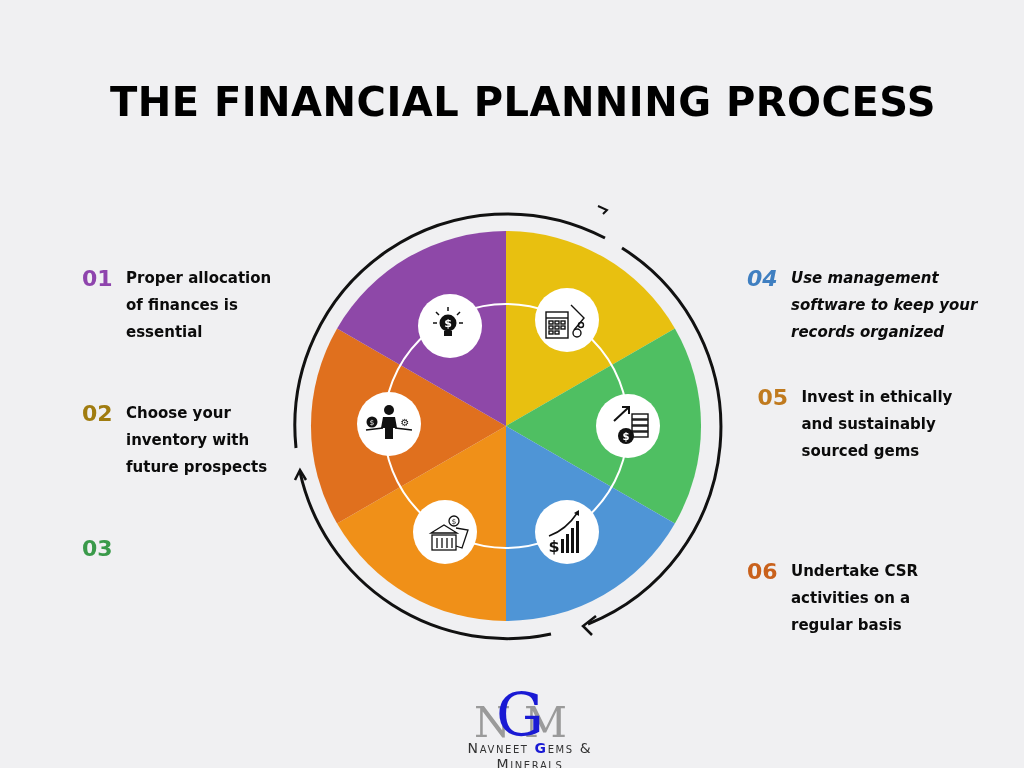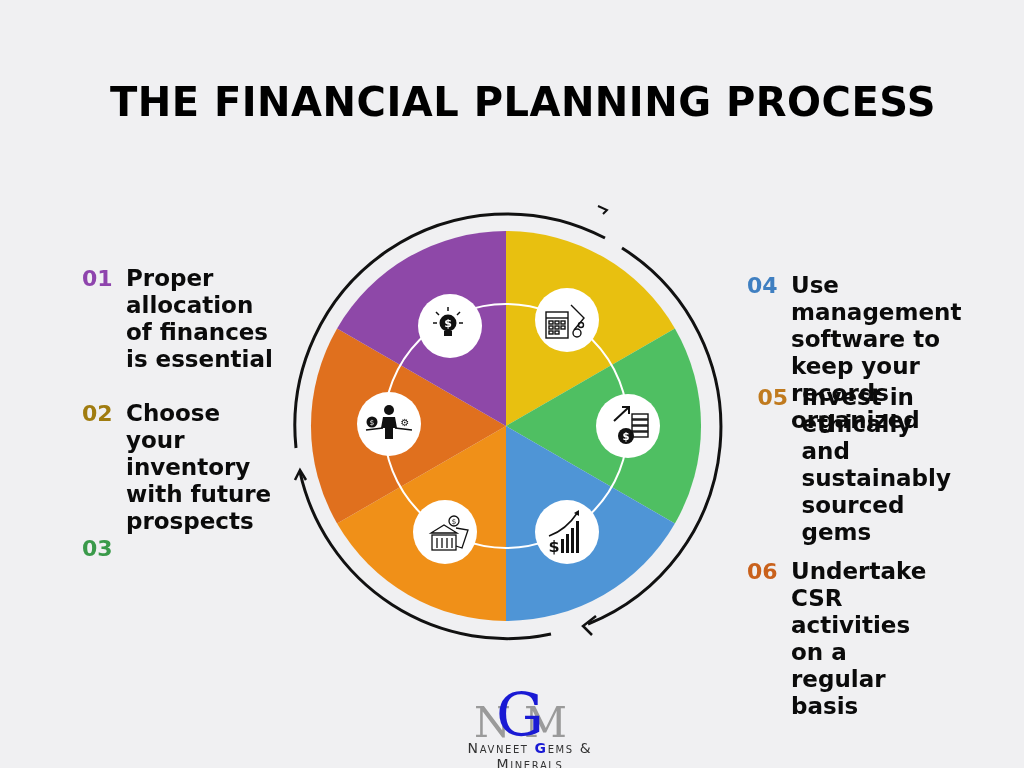--- a/index.html
+++ b/index.html
@@ -1,20 +1,20 @@
 <!DOCTYPE html>
 <html><head>
 <meta charset="utf-8">
 <style>
   html,body{margin:0;padding:0;}
   body{width:1024px;height:768px;background:#f0f0f2;position:relative;overflow:hidden;font-family:"DejaVu Sans","Liberation Sans",sans-serif;}
   .title{position:absolute;left:11px;top:76px;width:1024px;text-align:center;font-weight:bold;font-size:40px;line-height:52px;color:#000;letter-spacing:0.5px;font-family:"DejaVu Sans",sans-serif;}
   .step{position:absolute;display:flex;align-items:flex-start;}
   .step .num{font-weight:bold;font-size:22px;line-height:27px;width:44px;font-family:"DejaVu Sans",sans-serif;}
-  .step .txt{font-weight:bold;font-size:23px;line-height:27px;color:#0b0b0b;font-family:"DejaVu Sans",sans-serif;}
+  .step .txt{font-weight:bold;font-size:15px;line-height:27px;color:#0b0b0b;font-family:"DejaVu Sans",sans-serif;}
   #diagram{position:absolute;left:0;top:0;}
   .logo{position:absolute;left:440px;top:684px;width:180px;text-align:center;}
   .logo-mark{position:relative;height:56px;}
   .logo-n{position:absolute;left:34px;top:14px;font-family:"DejaVu Serif",serif;font-size:42px;color:#9a9a9a;}
   .logo-m{position:absolute;left:84px;top:14px;font-family:"DejaVu Serif",serif;font-size:42px;color:#9a9a9a;}
   .logo-g{position:absolute;left:56px;top:-4px;font-family:"DejaVu Serif",serif;font-size:60px;color:#1a1ad4;}
   .logo-name{font-family:"DejaVu Sans",sans-serif;font-size:14px;letter-spacing:1.6px;color:#333;font-variant:small-caps;}
   .logo-name .g{color:#1a1ad4;font-weight:bold;}
 </style>
 </head>
@@ -29,21 +29,21 @@
   <span class="txt" style="width:150px">Proper allocation of finances is essential</span>
 </div>
 <div class="step" style="left:82px;top:400px;width:200px;">
   <span class="num" style="color:#a07c10">02</span>
   <span class="txt" style="width:150px">Choose your inventory with future prospects</span>
 </div>
 <div class="step" style="left:82px;top:535px;width:200px;">
   <span class="num" style="color:#3a9a4a">03</span>
 </div>
 
-<div class="step" style="left:747px;top:272px;width:260px;">
+<div class="step" style="left:747px;top:265px;width:260px;font-style:italic;">
   <span class="num" style="color:#3f7fc1">04</span>
   <span class="txt" style="width:205px">Use management software to keep your records organized</span>
 </div>
 <div class="step" style="left:747px;top:384px;width:230px;justify-content:center;">
   <span class="num" style="color:#c07a1e">05</span>
   <span class="txt" style="width:165px">Invest in ethically and sustainably sourced gems</span>
 </div>
 <div class="step" style="left:747px;top:535px;width:230px;margin-top:23px;">
   <span class="num" style="color:#c9611c">06</span>
   <span class="txt" style="width:150px">Undertake CSR activities on a regular basis</span>

